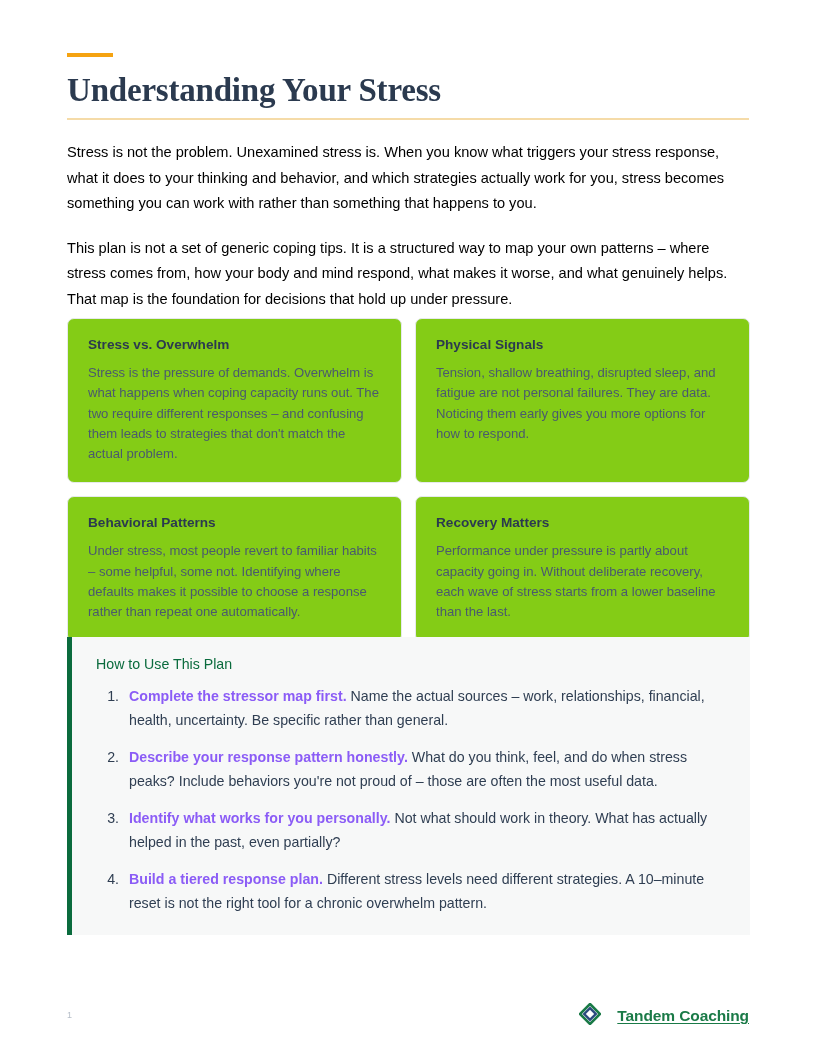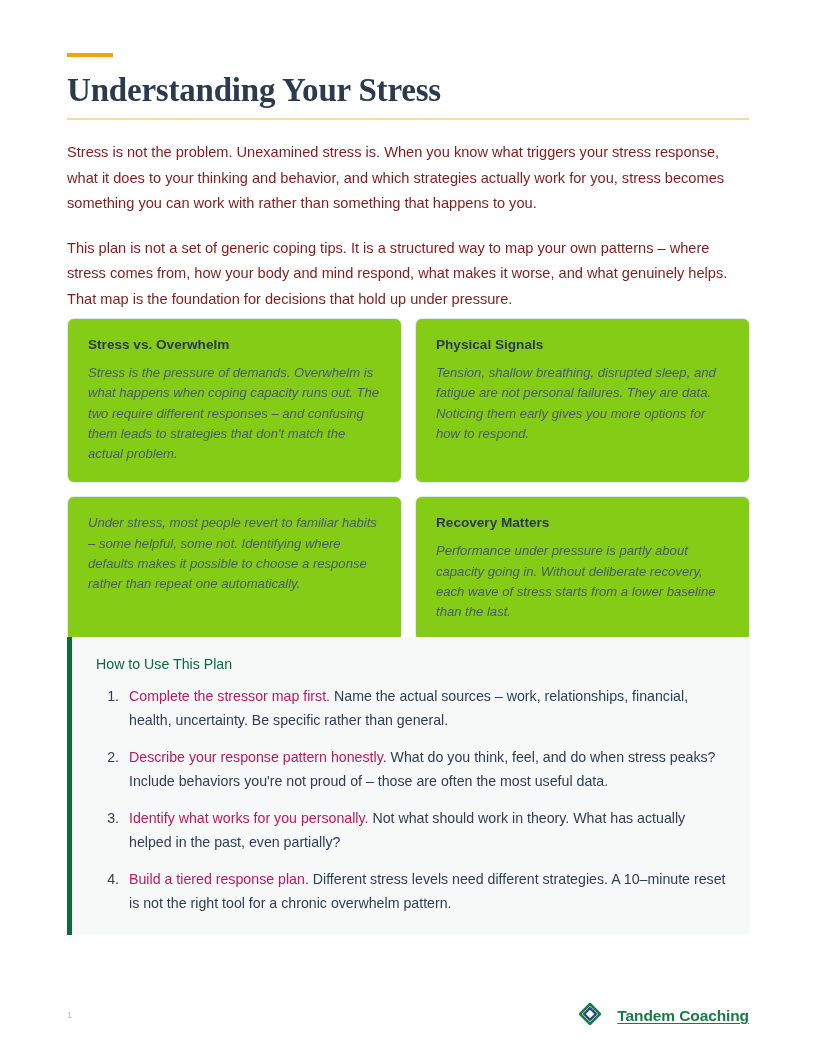--- a/index.html
+++ b/index.html
@@ -59,21 +59,21 @@
   .intro {
     position: absolute;
     left: 67px;
     top: 140px;
     width: 680px;
   }
   .intro p {
     margin: 0 0 19px 0;
     font-size: 14.6px;
     line-height: 25.5px;
-    color: #7f1d1d;
+    color: #000000;
   }
 
   
   .cards {
     position: absolute;
     left: 67px;
     top: 318px;
     width: 683px;
     display: flex;
     flex-wrap: wrap;
@@ -94,21 +94,20 @@
     font-size: 13.6px;
     font-weight: bold;
     line-height: 20px;
     color: #2b3a4f;
   }
   .card p {
     margin: 0;
     font-size: 13.1px;
     line-height: 20.3px;
     color: #4a5a6e;
-    font-style: italic;
   }
 
   
   .callout {
     position: absolute;
     left: 67px;
     top: 637px;
     width: 683px;
     box-sizing: border-box;
     background: #f7f8f8;
@@ -130,22 +129,22 @@
   }
   .callout ol li {
     font-size: 14.2px;
     line-height: 23.5px;
     color: #2f3e52;
     margin-bottom: 14px;
     padding-left: 6px;
   }
   .callout ol li:last-child { margin-bottom: 0; }
   .callout ol li b {
-    font-weight: normal;
-    color: #be185d;
+    font-weight: bold;
+    color: #8b5cf6;
   }
 
   
   .footer-page-num {
     position: absolute;
     left: 67px;
     top: 1009px;
     font-size: 9px;
     color: #b6bec8;
     line-height: 12px;
@@ -190,20 +189,21 @@
         <h3>Stress vs. Overwhelm</h3>
         <p>Stress is the pressure of demands. Overwhelm is what happens when coping capacity runs out. The two require different responses – and confusing them leads to strategies that don't match the actual problem.</p>
       </div>
       <div class="card">
         <h3>Physical Signals</h3>
         <p>Tension, shallow breathing, disrupted sleep, and fatigue are not personal failures. They are data. Noticing them early gives you more options for how to respond.</p>
       </div>
     </div>
     <div class="card-row-2" style="display:contents">
       <div class="card">
+        <h3>Behavioral Patterns</h3>
         <p>Under stress, most people revert to familiar habits – some helpful, some not. Identifying where defaults makes it possible to choose a response rather than repeat one automatically.</p>
       </div>
       <div class="card">
         <h3>Recovery Matters</h3>
         <p>Performance under pressure is partly about capacity going in. Without deliberate recovery, each wave of stress starts from a lower baseline than the last.</p>
       </div>
     </div>
   </div>
 
   <div class="callout">

